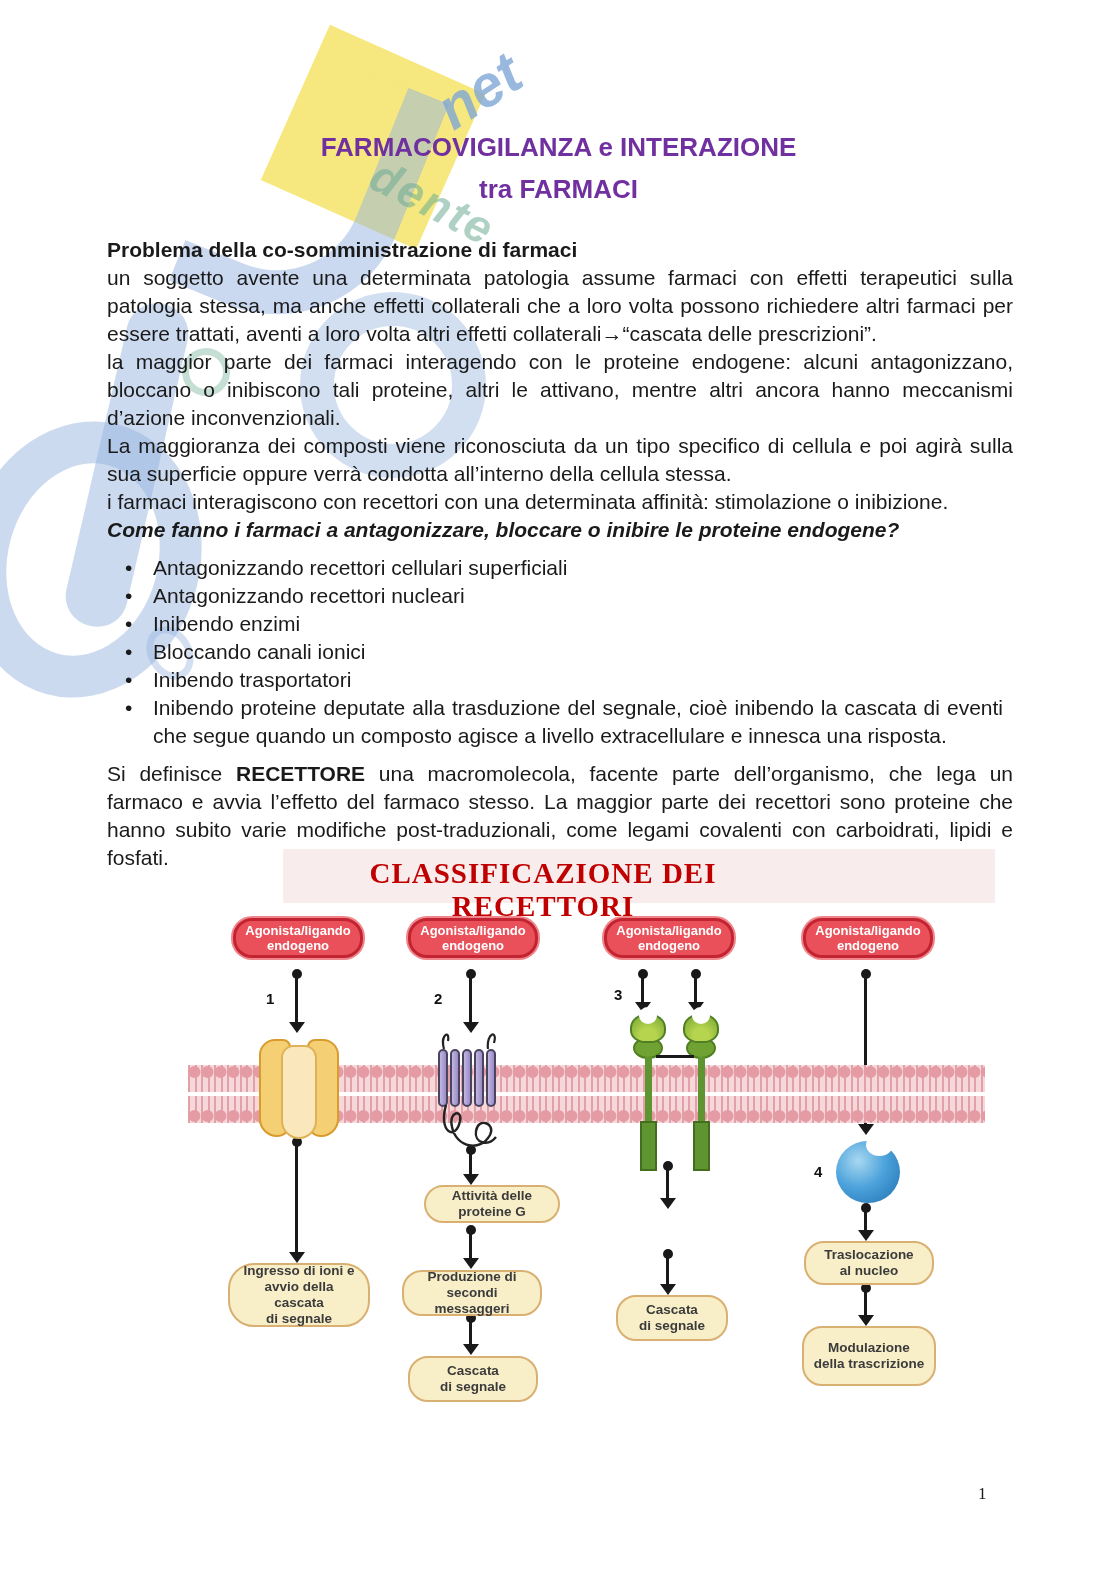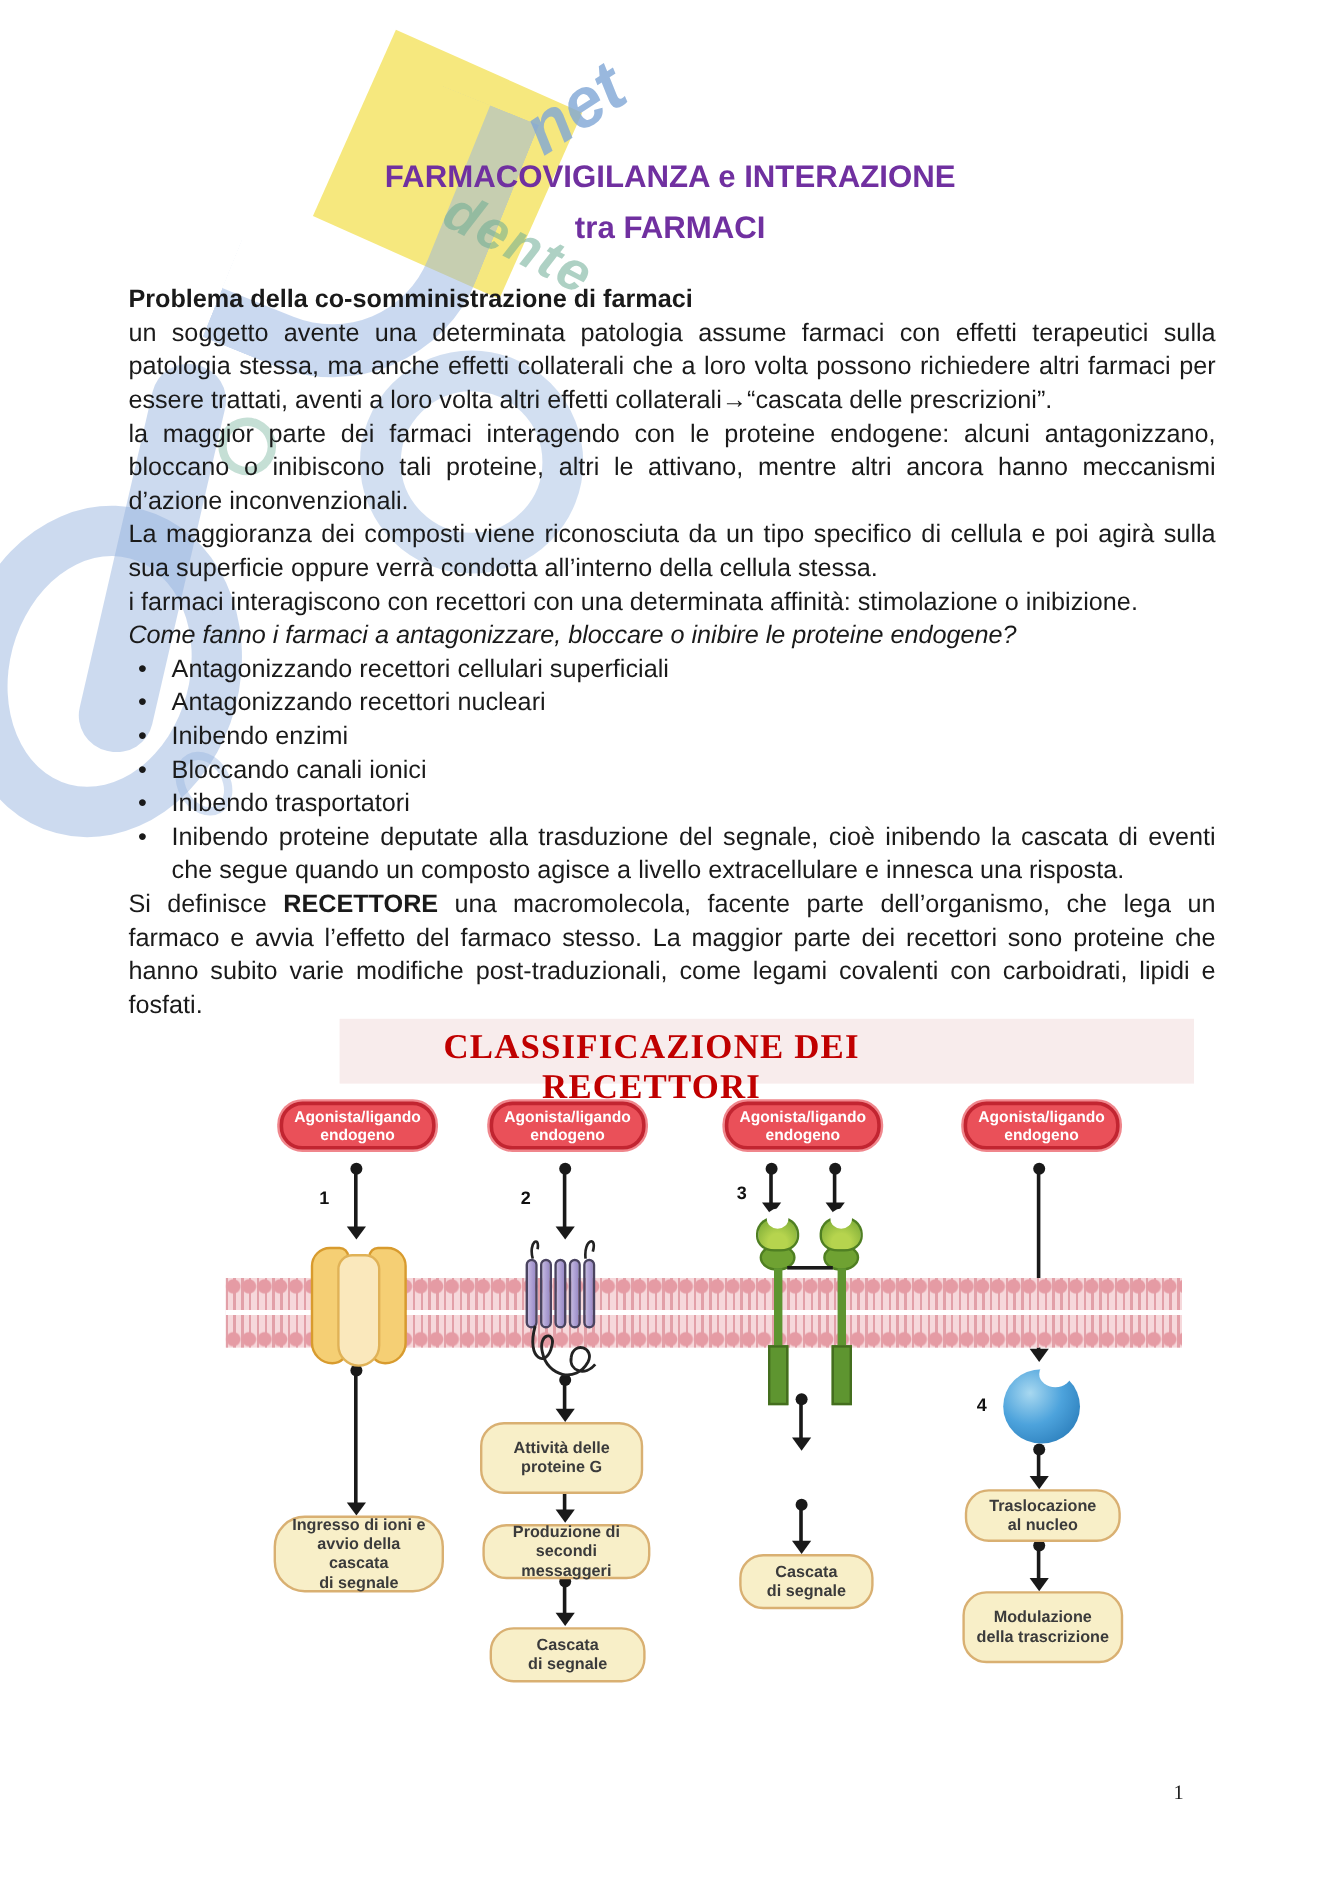--- a/index.html
+++ b/index.html
@@ -18,22 +18,22 @@
   .wm-net{left:424px;top:86px;font-style:italic;font-weight:bold;font-size:58px;color:rgba(128,166,214,.8);transform:rotate(-33deg);transform-origin:left top;}
   .wm-dente{left:386px;top:148px;font-style:italic;font-weight:bold;font-size:46px;color:rgba(108,172,148,.55);transform:rotate(27deg);transform-origin:left top;letter-spacing:2px;}
 
   
   #doc-title{position:absolute;z-index:2;top:126px;left:0;width:1117px;text-align:center;
              font-weight:bold;font-size:26px;line-height:42px;}
   #content{position:absolute;z-index:2;top:236px;left:107px;width:906px;
            font-size:21px;line-height:28px;text-align:justify;}
   #content p{margin:0;}
   .heading{font-weight:bold;}
-  .question{font-weight:normal;font-style:italic;}
-  ul.blist{margin:0;padding:0;list-style:none;}
+  .question{font-weight:bold;font-style:italic;}
+  ul.blist{margin:10px;padding:0;list-style:none;}
   ul.blist li{position:relative;padding-left:36px;}
   ul.blist li::before{content:"\2022";position:absolute;left:8px;top:0;}
   .bold-word{font-weight:bold;}
 
   
   #diagram{position:absolute;z-index:2;top:845px;left:0;width:1117px;height:600px;}
   #diagram-banner{position:absolute;left:283px;top:4px;width:712px;height:54px;background:#F8ECEC;}
   #diagram-title{position:absolute;left:300px;top:12px;width:486px;text-align:center;
                  font-family:"Liberation Serif",serif;font-weight:bold;font-size:29px;
                  letter-spacing:1px;}
@@ -195,21 +195,21 @@
         <div class="lrect"></div>
       </div>
       <div class="connector"></div>
     </div>
 
     <div id="rec4"></div>
 
     <div class="dbox" style="left:228px;top:418px;width:142px;height:64px;border-radius:26px;">Ingresso di ioni e
 avvio della cascata
 di segnale</div>
-    <div class="dbox" style="left:400px;top:340px;width:136px;height:60px;">Attività delle
+    <div class="dbox" style="left:424px;top:340px;width:136px;height:38px;">Attività delle
 proteine G</div>
     <div class="dbox" style="left:402px;top:425px;width:140px;height:46px;">Produzione di
 secondi messaggeri</div>
     <div class="dbox" style="left:408px;top:511px;width:130px;height:46px;">Cascata
 di segnale</div>
     <div class="dbox" style="left:616px;top:450px;width:112px;height:46px;">Cascata
 di segnale</div>
     <div class="dbox" style="left:804px;top:396px;width:130px;height:44px;">Traslocazione
 al nucleo</div>
     <div class="dbox" style="left:802px;top:481px;width:134px;height:60px;text-align:center;">Modulazione

